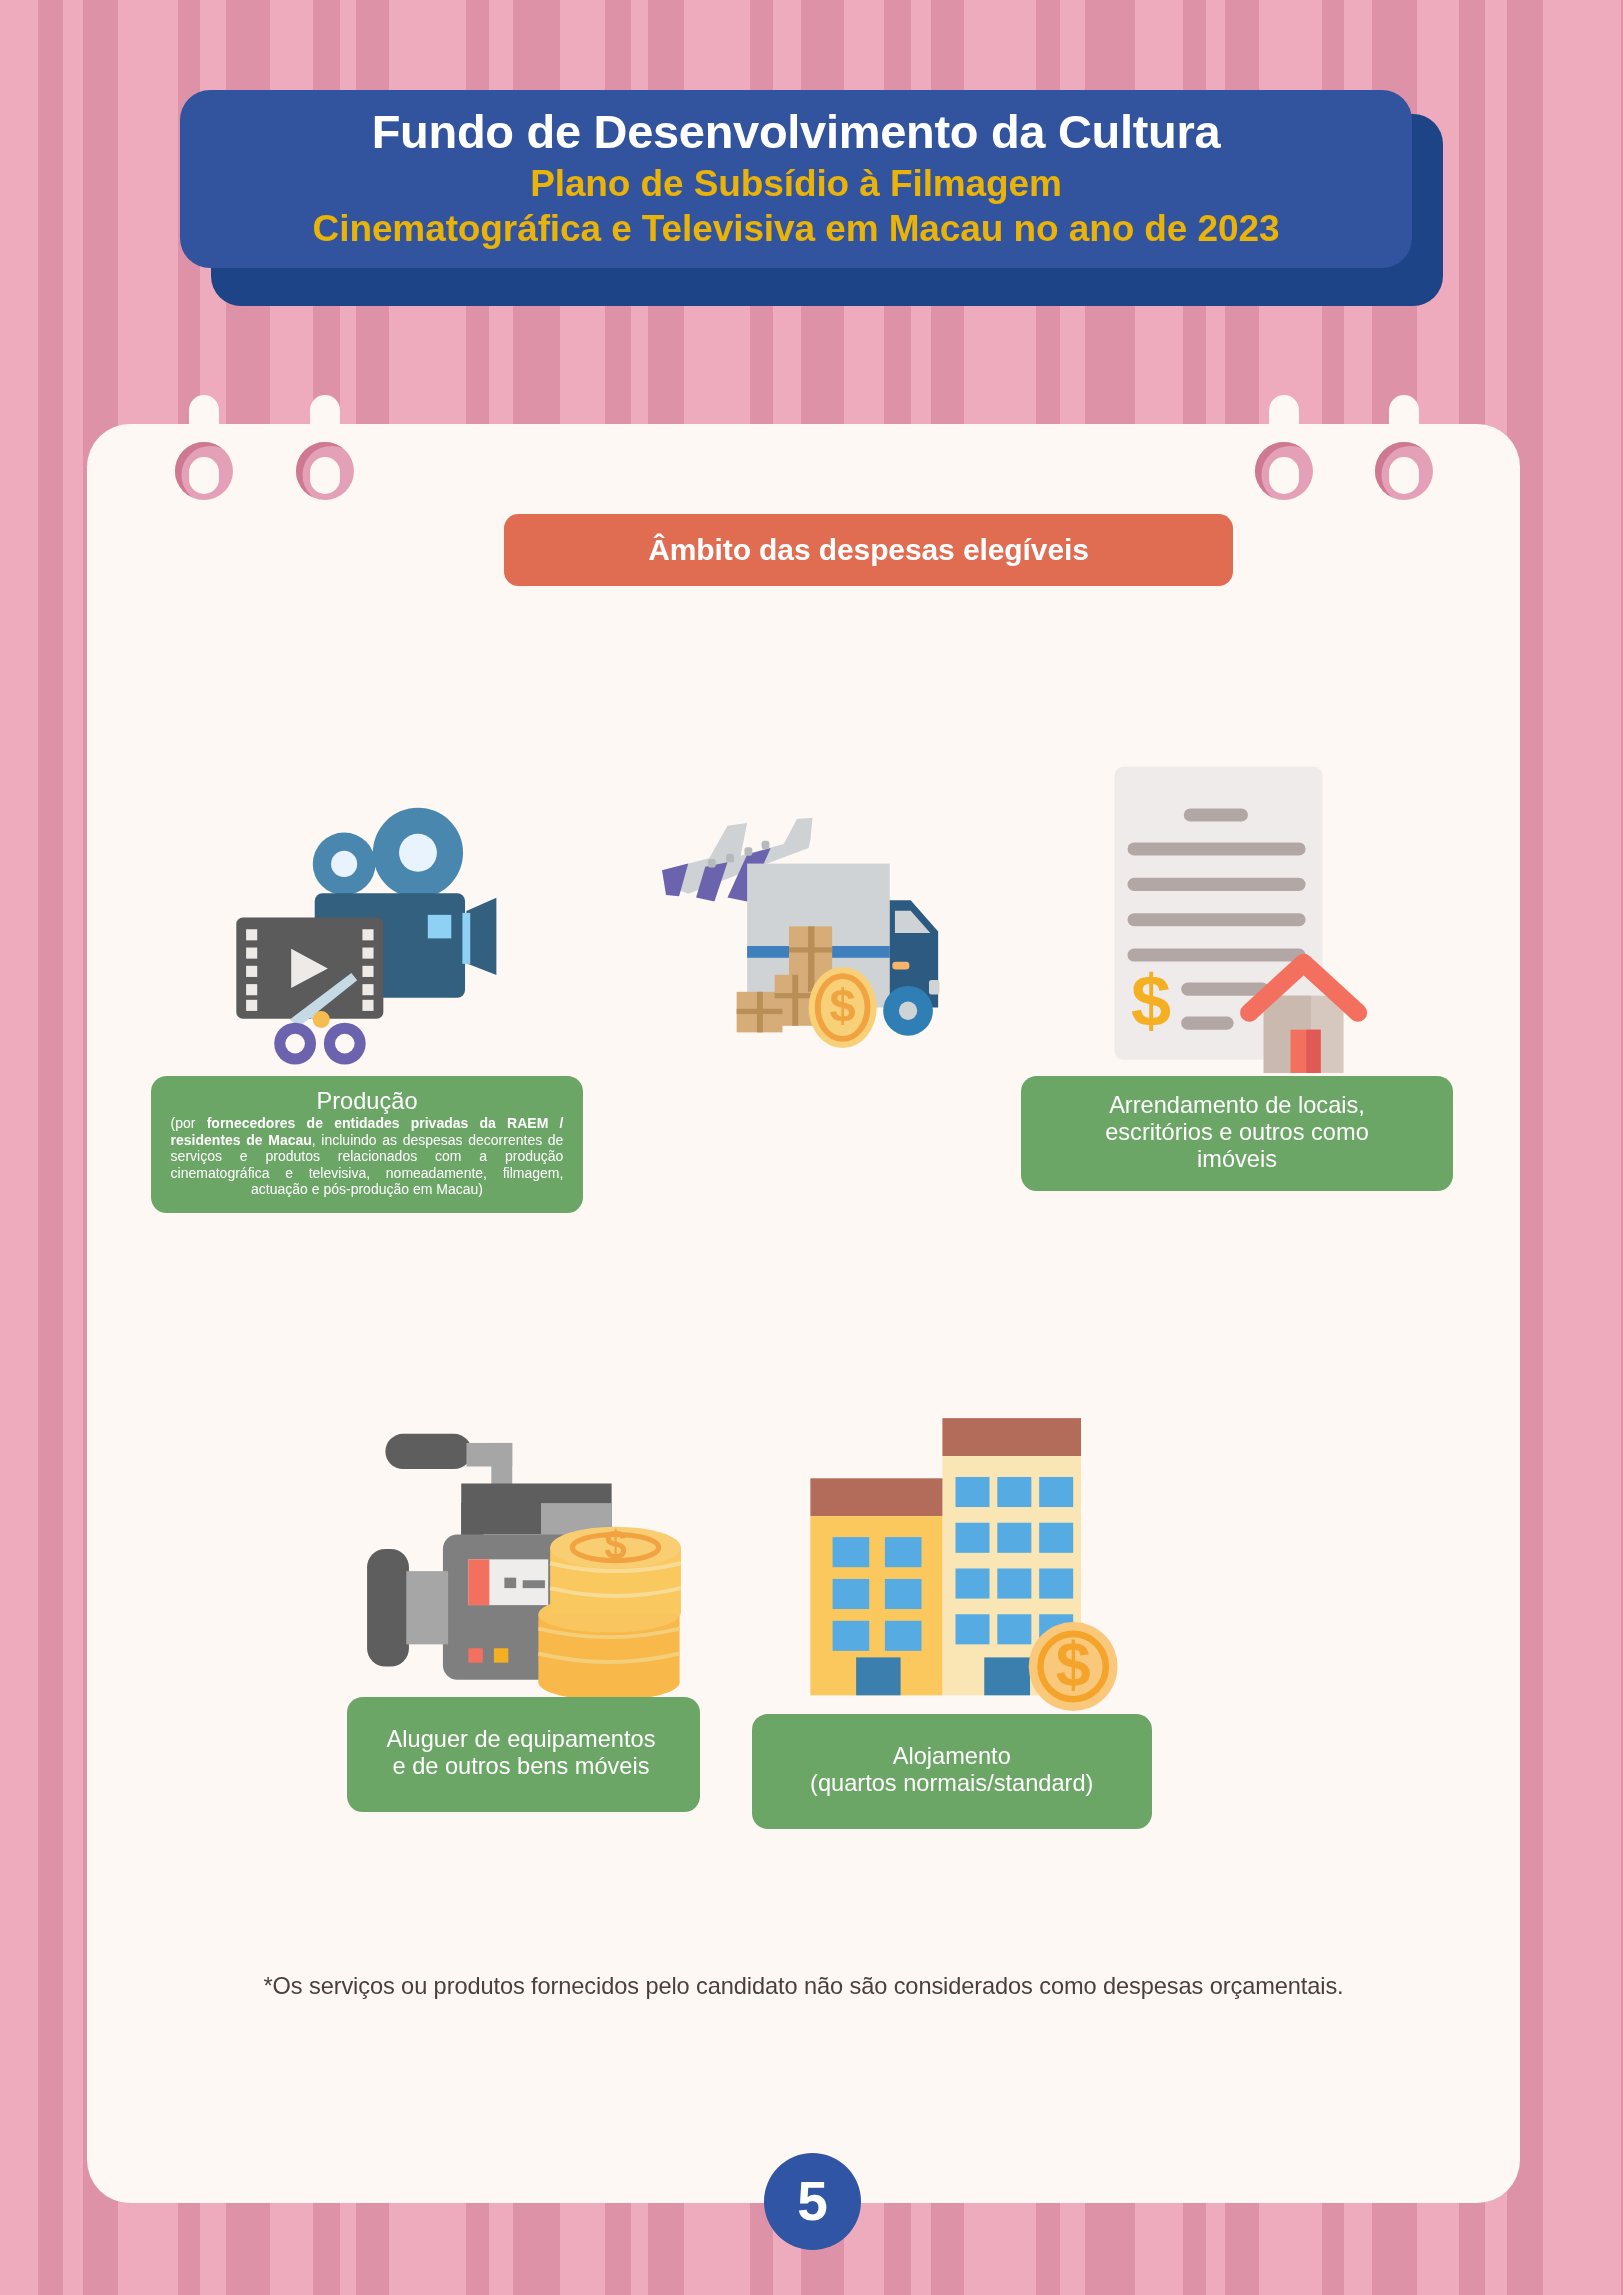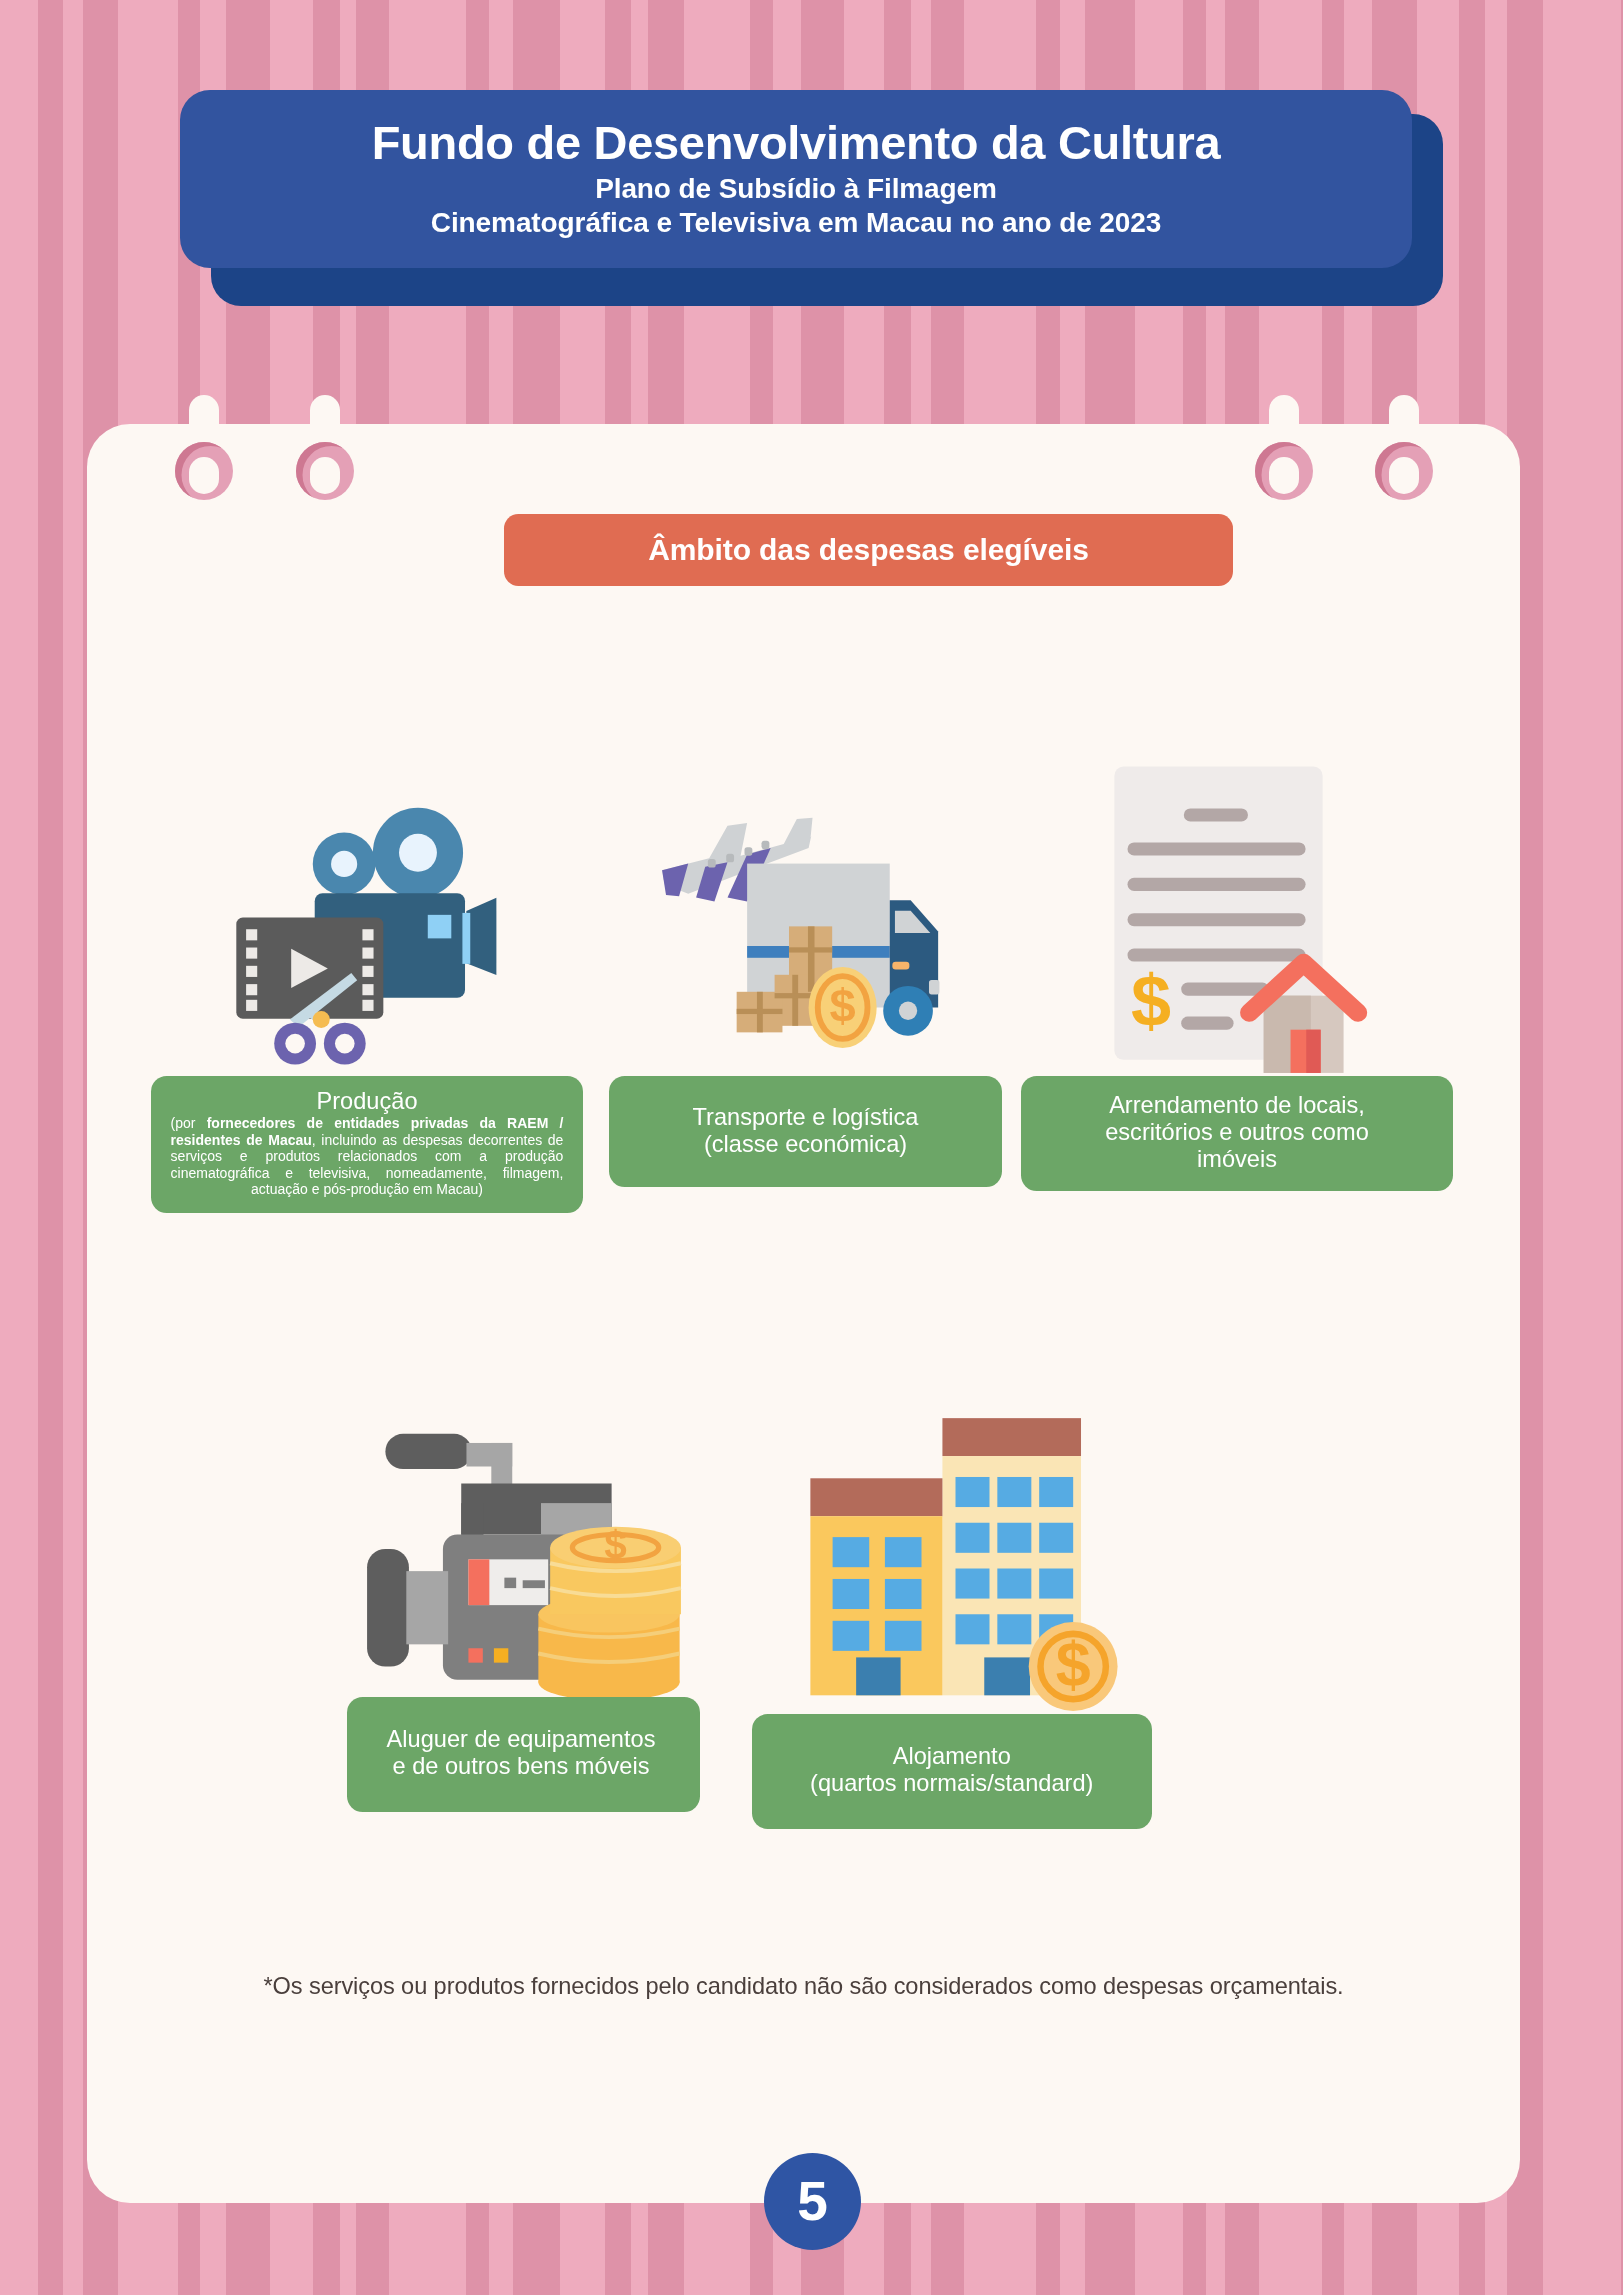--- a/index.html
+++ b/index.html
@@ -18,21 +18,21 @@
   #header-wrap{position:absolute;left:0;right:0;top:90px;height:216px;z-index:3;
     display:flex;justify-content:center;}
   #header-inner{position:relative;width:1263px;height:216px;}
   #header-back{position:absolute;left:31px;top:23.6px;width:1232px;height:192px;
     background:#1C4487;border-radius:30px;}
   #header-front{position:absolute;left:0;top:0;width:1232px;height:178px;
     background:#32549F;border-radius:30px;
     display:flex;flex-direction:column;align-items:center;justify-content:center;}
   #header-title{color:#FFFFFF;font-size:47px;font-weight:bold;letter-spacing:-0.3px;
     line-height:1.06;text-align:center;margin:0 0 3.9px 0;}
-  .header-sub{color:#ffffff;font-size:28px;font-weight:bold;line-height:1.22;
+  .header-sub{color:#eab308;font-size:37px;font-weight:bold;line-height:1.22;
     text-align:center;letter-spacing:-0.1px;}
 
   
   #card{position:absolute;left:87px;top:424px;width:1433px;height:1779px;
     background:#FDF8F3;border-radius:43px;z-index:2;}
 
   
   .ring{position:absolute;z-index:4;width:58px;height:123px;}
   .ring .slot{position:absolute;left:14.4px;top:0;width:30px;height:85px;
     background:#FDF8F3;border-radius:15.7px;}
@@ -211,24 +211,20 @@
             <rect x="214" y="248" width="66" height="8"></rect>
           <rect x="219" y="290" width="9" height="78"></rect>
             <rect x="192" y="318" width="62" height="8"></rect>
           <rect x="165" y="316" width="9" height="62"></rect>
             <rect x="134" y="342" width="70" height="8"></rect>
         </g>
         <ellipse cx="296" cy="340" rx="52" ry="62" fill="#F8D077"></ellipse>
         <ellipse cx="296" cy="340" rx="38" ry="48" fill="none" stroke="#F2A341" stroke-width="9"></ellipse>
         <text x="296" y="362" font-size="72" font-weight="bold" fill="#F2A341" text-anchor="middle" font-family="Liberation Sans, sans-serif">$</text>
       </svg>
-    </div>
-    <div class="label" style="top:363px;padding:27.5px 13px 29px 13px;">
-      <span class="t1">Transporte e logística</span>
-      <span class="t1">(classe económica)</span>
     </div>
   </div>
 
   <div class="cell" style="left:870px;top:0px;width:432px;height:661px;">
     <div class="icon-slot" style="top:0px;height:360px;">
       <svg width="275" height="321" viewBox="0 0 420 490">
         <rect x="22" y="22" width="318" height="448" rx="14" fill="#EFEBEA"></rect>
         <g fill="#B3A7A6">
           <rect x="128" y="86" width="98" height="20" rx="10"></rect>
           <rect x="42" y="138" width="272" height="20" rx="10"></rect>

